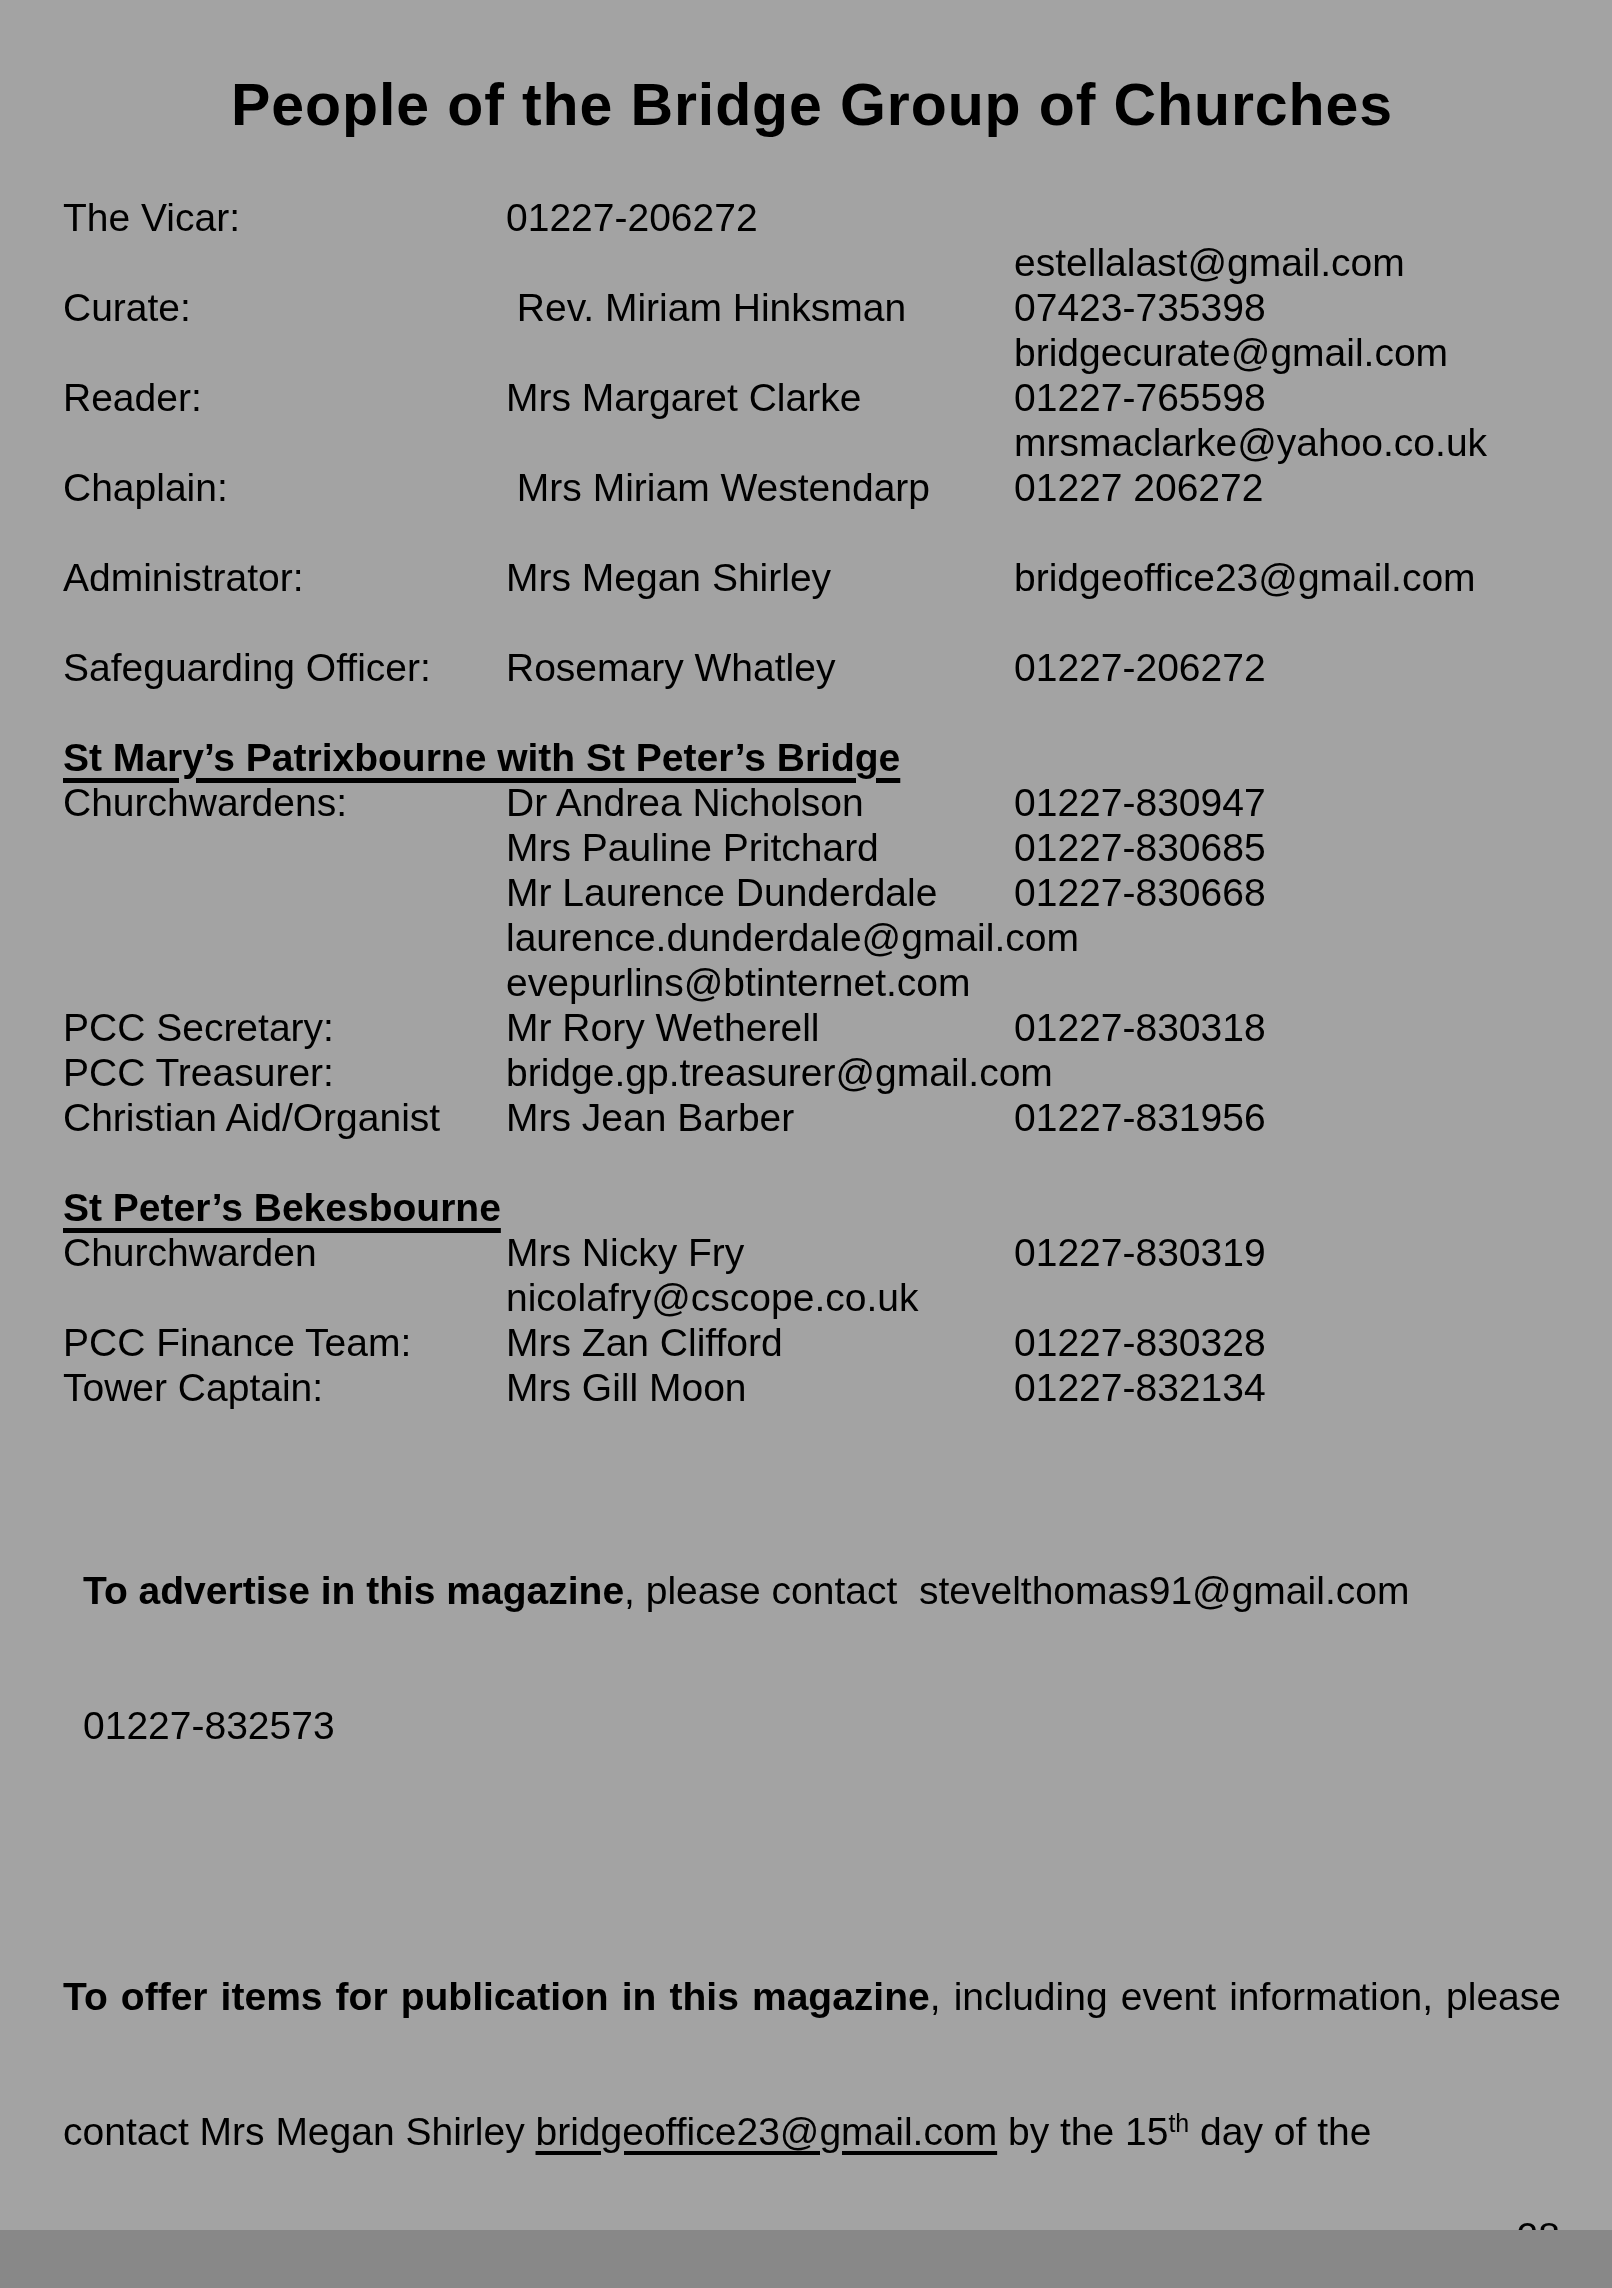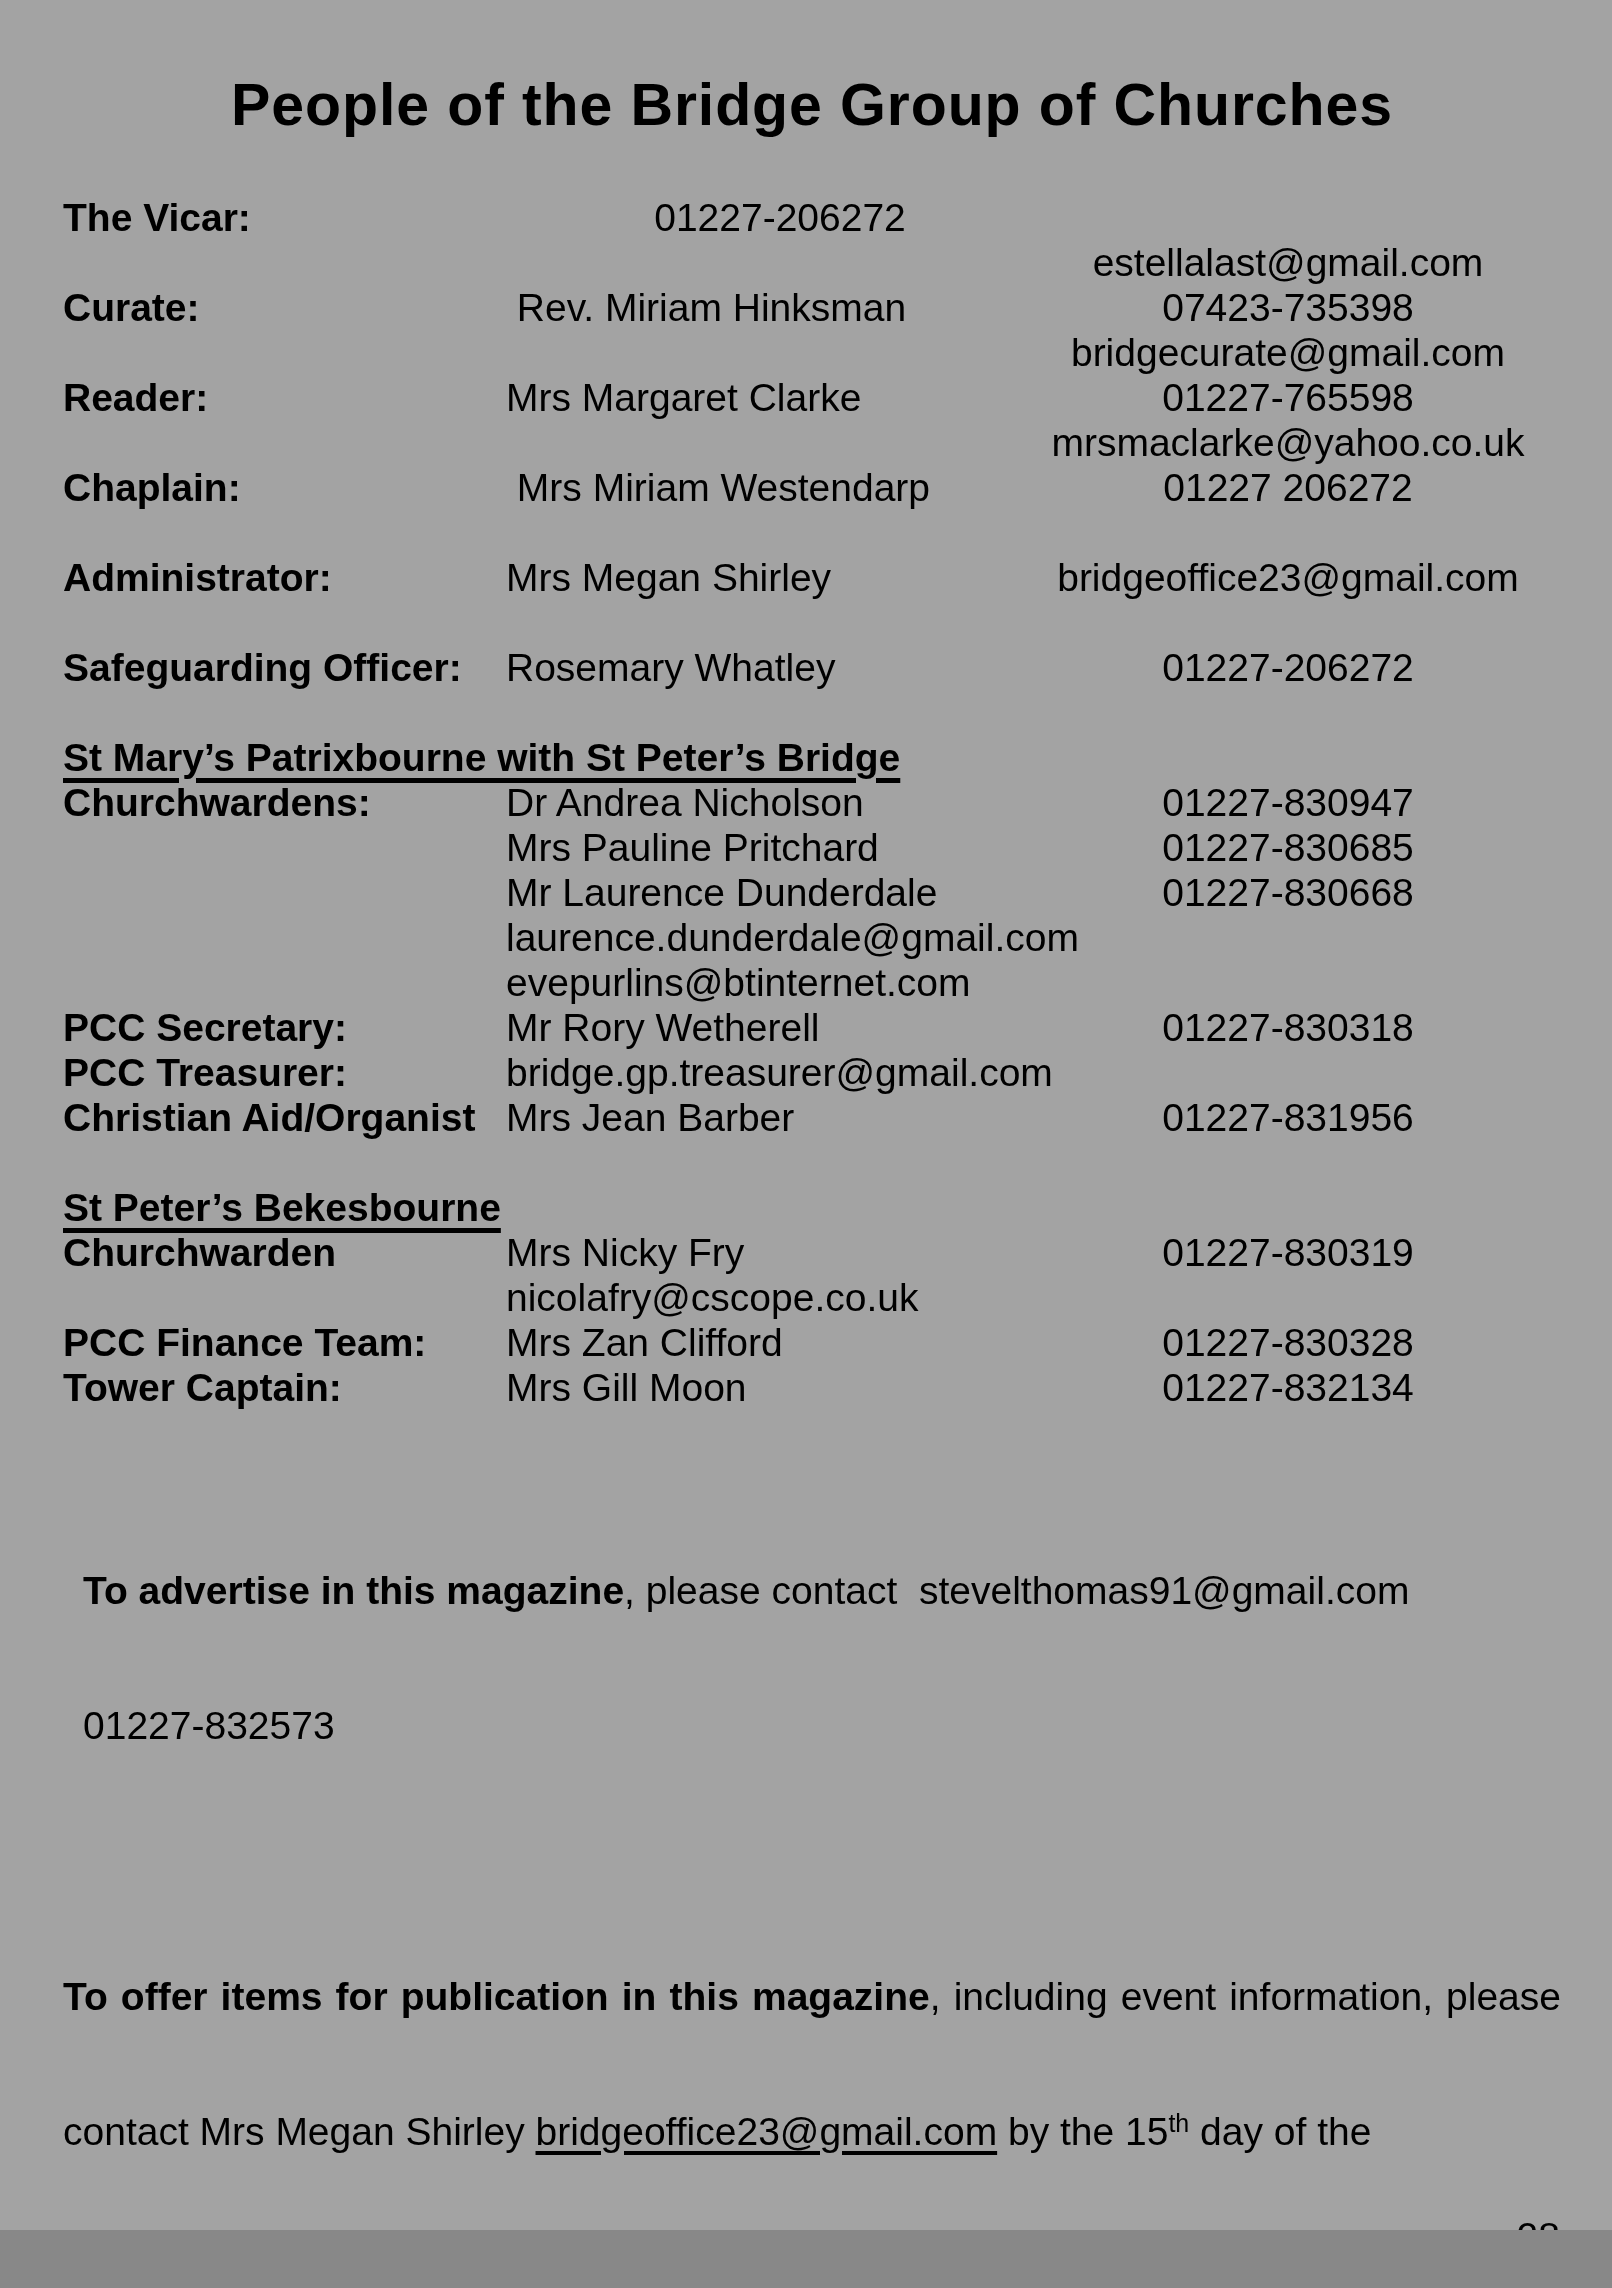--- a/index.html
+++ b/index.html
@@ -22,23 +22,23 @@
     margin: 71px 0 55px 0;
     font-size: 59px;
     line-height: 69px;
     font-weight: bold;
     text-align: center;
     letter-spacing: 0.9px;
     white-space: nowrap;
   }
   .row { display: flex; }
   .row .c1, .row .c2, .row .c3 { white-space: pre; flex-shrink: 0; }
-  .c1 { width: 443px; font-weight: bold; }
+  .c1 { width: 443px; font-weight: normal; }
   .c2 { width: 508px; }
-  .c3 { width: 548px; text-align: center; }
+  .c3 { width: 548px; text-align: left; }
   .blank { height: 45px; }
   .header {
     font-weight: bold;
     text-decoration: underline;
     text-decoration-thickness: 4.6px;
     text-underline-offset: 6.5px;
     white-space: pre;
   }
   .para { white-space: pre-wrap; }
   .para .line { min-height: 45px; }

